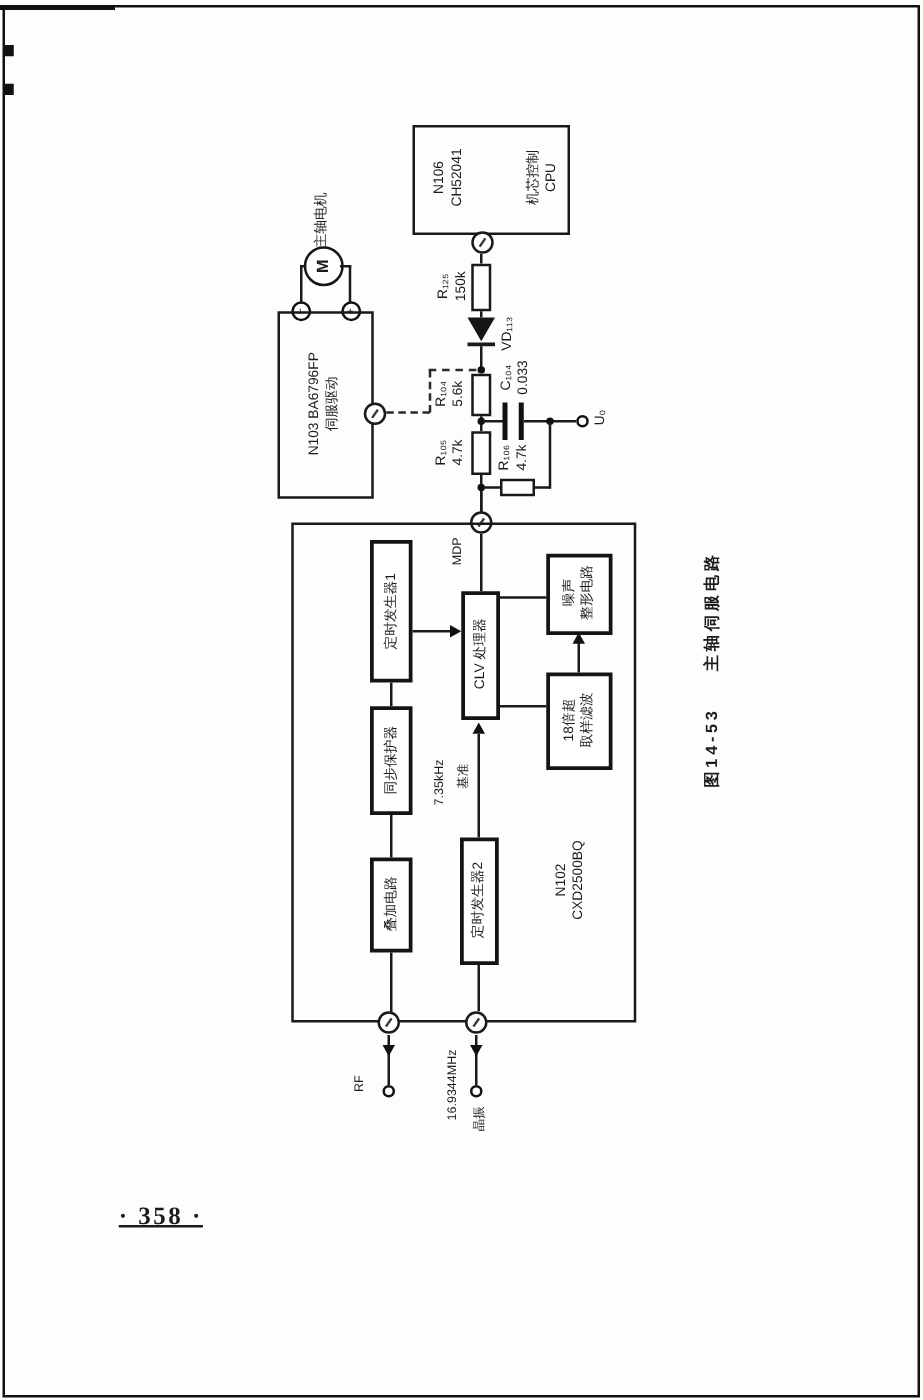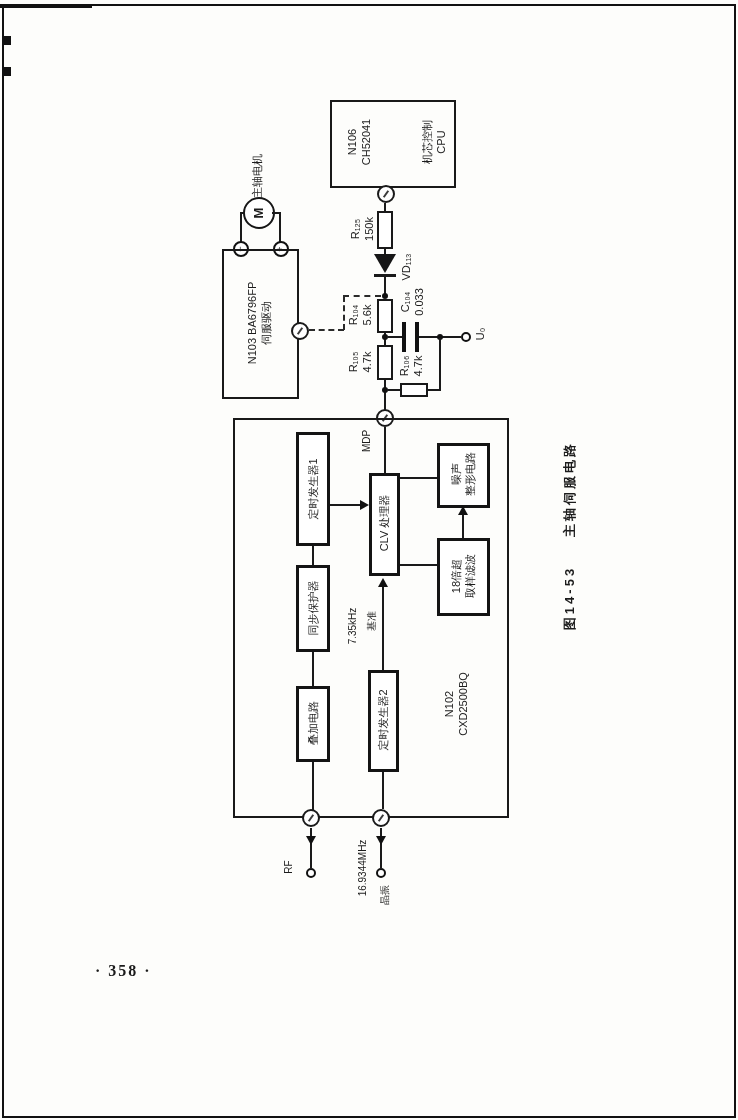--- a/index.html
+++ b/index.html
@@ -25,21 +25,21 @@
   .vt div{white-space:nowrap;}
   .s10{font-size:10px;}
   .ar{position:absolute;width:0;height:0;}
   .ar-r{border-top:5px solid transparent;border-bottom:5px solid transparent;border-left:9px solid #111;}
   .ar-u{border-left:5px solid transparent;border-right:5px solid transparent;border-bottom:9px solid #111;}
   .ar-d{border-left:5px solid transparent;border-right:5px solid transparent;border-top:9px solid #111;}
   .tri-d{position:absolute;width:0;height:0;border-left:11px solid transparent;
          border-right:11px solid transparent;border-top:19px solid #161616;}
   .frame{position:absolute;left:2px;top:4px;width:730px;height:1110px;border:2px solid #111;}
   .pagenum{position:absolute;font-family:"Liberation Serif","DejaVu Serif",serif;
-           font-size:16px;font-weight:bold;letter-spacing:2px;}
+           font-size:20px;font-weight:bold;letter-spacing:2px;text-decoration:underline;}
   .caption{font-size:13px;letter-spacing:3px;font-weight:bold;}
 </style>
 </head>
 <body>
 
 <div id="page">
 
   <div class="frame"></div>
   <div class="abs" style="left:0;top:4px;width:92px;height:4px;background:#111;"></div>
   <div class="abs" style="left:4px;top:36px;width:7px;height:9px;background:#111;"></div>

